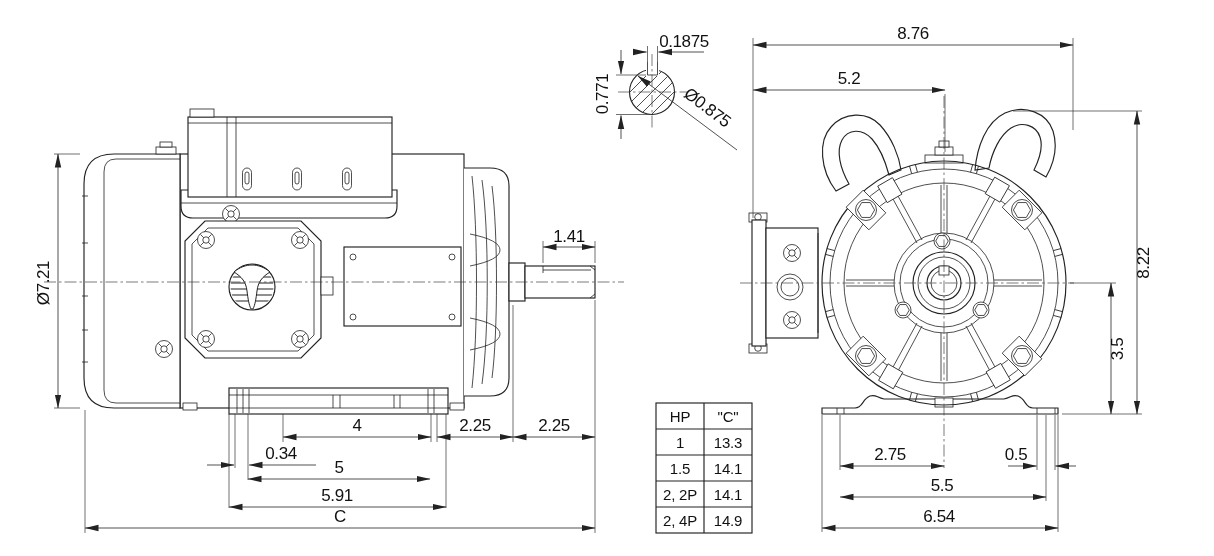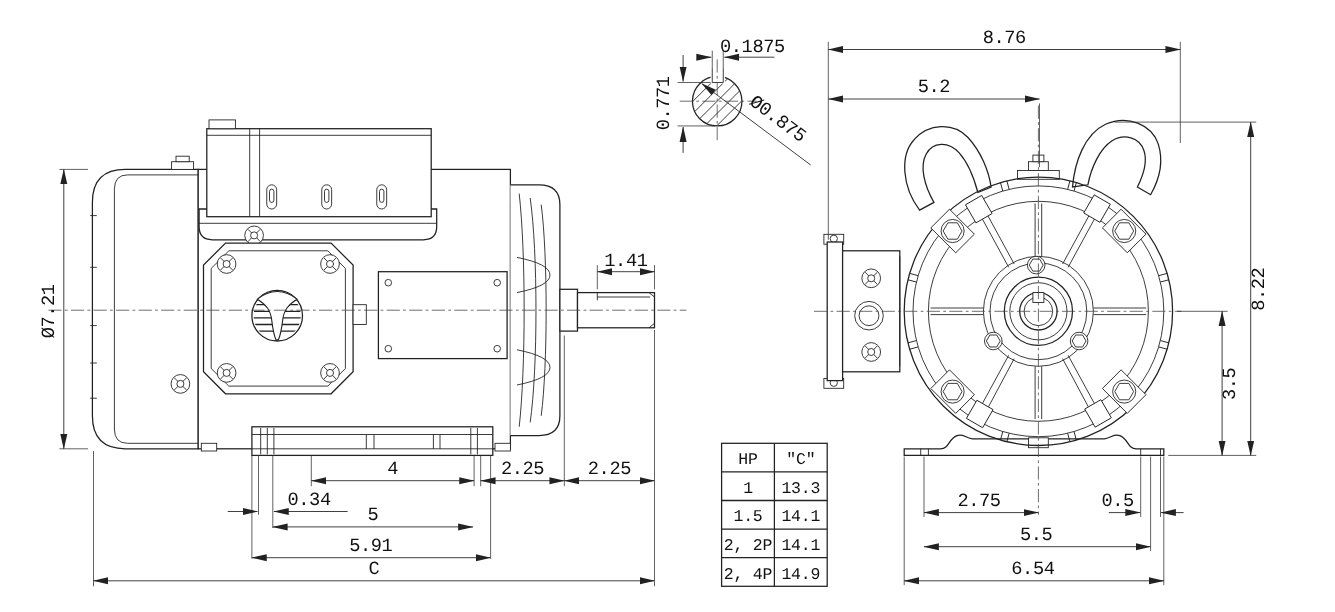--- a/index.html
+++ b/index.html
@@ -1,17 +1,17 @@
 <!DOCTYPE html>
 <html><head>
 <meta charset="utf-8">
 <style>
   html,body{margin:0;padding:0;background:#fff;}
   .stage{position:relative;width:1214px;height:556px;background:#fff;overflow:hidden;
-         font-family:Liberation Mono, monospace;}
+         font-family:Liberation Sans, sans-serif;}
   svg{position:absolute;left:0;top:0;}
   .ln{stroke:#222;fill:none;stroke-width:1.15;}
   .ln2{stroke-width:0.8;}
   .fw{fill:#fff;stroke:#222;stroke-width:1.15;}
   .fw2{fill:#fff;stroke:#222;stroke-width:0.8;}
   .dim{stroke:#333;stroke-width:0.85;fill:none;}
   .ext{stroke:#333;stroke-width:0.7;fill:none;}
   .cl{stroke:#444;stroke-width:0.7;fill:none;stroke-dasharray:12 3 2.5 3;}
   text{fill:#111;font-size:17px;letter-spacing:-0.4px;}
   .tt{font-size:15px;letter-spacing:-0.2px;}

